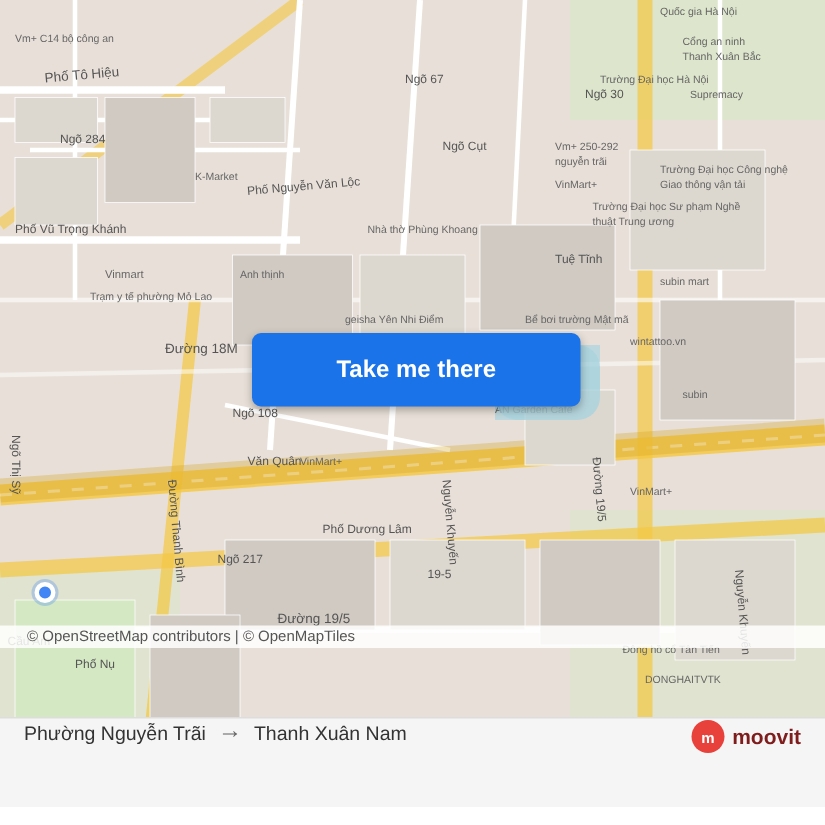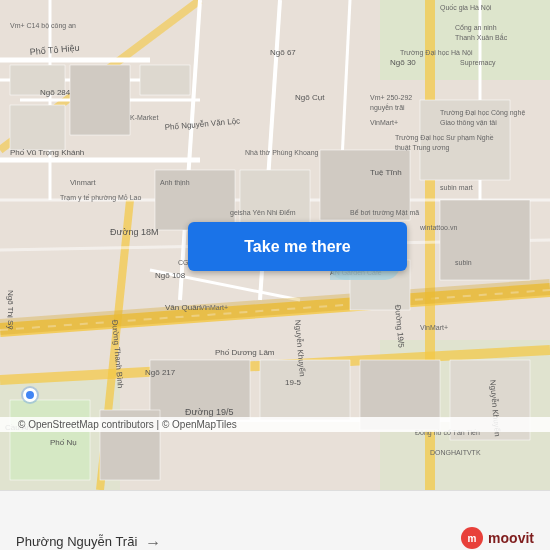--- a/index.html
+++ b/index.html
@@ -37,21 +37,20 @@
       border: none;
       border-radius: 6px;
       font-size: 16px;
       font-weight: bold;
       cursor: pointer;
       display: flex;
       align-items: center;
       justify-content: center;
       box-shadow: 0 2px 6px rgba(0,0,0,0.3);
       z-index: 10;
-      margin-left: 20px;
     }
 
     
     #attribution-bar {
       position: absolute;
       bottom: 58px;
       left: 0;
       width: 100%;
       background: rgba(255,255,255,0.85);
       padding: 2px 18px;
@@ -60,25 +59,25 @@
       z-index: 5;
     }
 
     
     #footer {
       width: 550px;
       height: 60px;
       background: #f5f5f5;
       border-top: 1px solid #ddd;
       display: flex;
-      align-items: flex-end;
+      align-items: flex-start;
       justify-content: space-between;
       padding: 0 16px;
       position: absolute;
-      bottom: 0;
+      bottom: 12px;
       left: 0;
     }
 
     #footer-route {
       display: flex;
       align-items: center;
       gap: 8px;
       flex: 1;
     }
 
@@ -275,20 +274,21 @@
   <button id="take-me-there-btn">Take me there</button>
 
   
   <div id="attribution-bar">© OpenStreetMap contributors | © OpenMapTiles</div>
 </div>
 
 <div id="footer">
   <div id="footer-route">
     <span id="footer-from">Phường Nguyễn Trãi</span>
     <span id="footer-arrow">→</span>
+    <span id="footer-to">Thanh Xuân Nam</span>
   </div>
   <div id="moovit-logo">
 
     <svg width="24" height="24" viewBox="0 0 24 24">
       <circle cx="12" cy="12" r="11" fill="#e8403a"></circle>
       <text x="12" y="16" text-anchor="middle" font-size="10" fill="white" font-weight="bold" font-family="Arial">m</text>
     </svg>
     <span id="moovit-logo-text">moovit</span>
   </div>
 </div>

